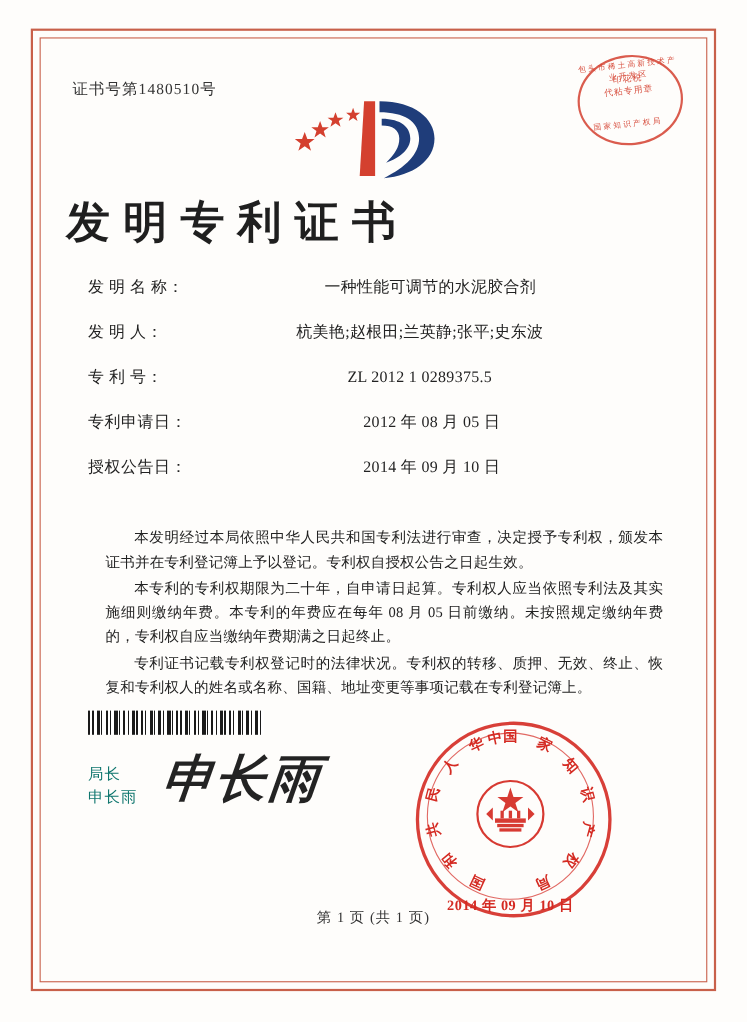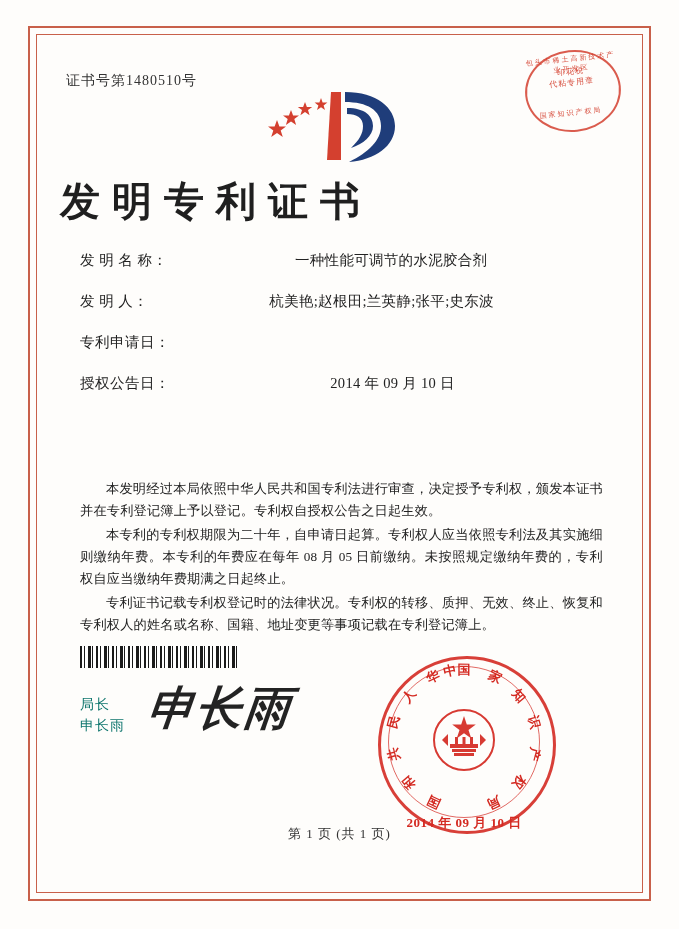--- a/index.html
+++ b/index.html
@@ -162,21 +162,21 @@
     position: absolute;
     left: 32px;
     right: 28px;
     top: 432px;
     font-size: 13.2px;
     line-height: 22px;
     color: #222;
     text-align: justify;
   }
   .body-text p {
-    margin: 0 0 2px 0;
+    margin: 0 0 2px 16px;
     text-indent: 26px;
     letter-spacing: 0.2px;
   }
 
   
   .barcode {
     position: absolute;
     left: 32px;
     top: 600px;
     width: 160px;
@@ -332,21 +332,26 @@
     <div class="fields">
       <div class="field-row">
         <span class="field-label">发 明 名 称：</span>
         <span class="field-value">一种性能可调节的水泥胶合剂</span>
       </div>
       <div class="field-row">
         <span class="field-label">发 明 人：</span>
         <span class="field-value">杭美艳;赵根田;兰英静;张平;史东波</span>
       </div>
       <div class="field-row">
+        <span class="field-label">专 利 号：</span>
+        <span class="field-value">ZL 2012 1 0289375.5</span>
+      </div>
+      <div class="field-row">
         <span class="field-label">专利申请日：</span>
+        <span class="field-value">2012 年 08 月 05 日</span>
       </div>
       <div class="field-row">
         <span class="field-label">授权公告日：</span>
         <span class="field-value">2014 年 09 月 10 日</span>
       </div>
     </div>
 
     <div class="body-text">
       <p>本发明经过本局依照中华人民共和国专利法进行审查，决定授予专利权，颁发本证书并在专利登记簿上予以登记。专利权自授权公告之日起生效。</p>
       <p>本专利的专利权期限为二十年，自申请日起算。专利权人应当依照专利法及其实施细则缴纳年费。本专利的年费应在每年 08 月 05 日前缴纳。未按照规定缴纳年费的，专利权自应当缴纳年费期满之日起终止。</p>

